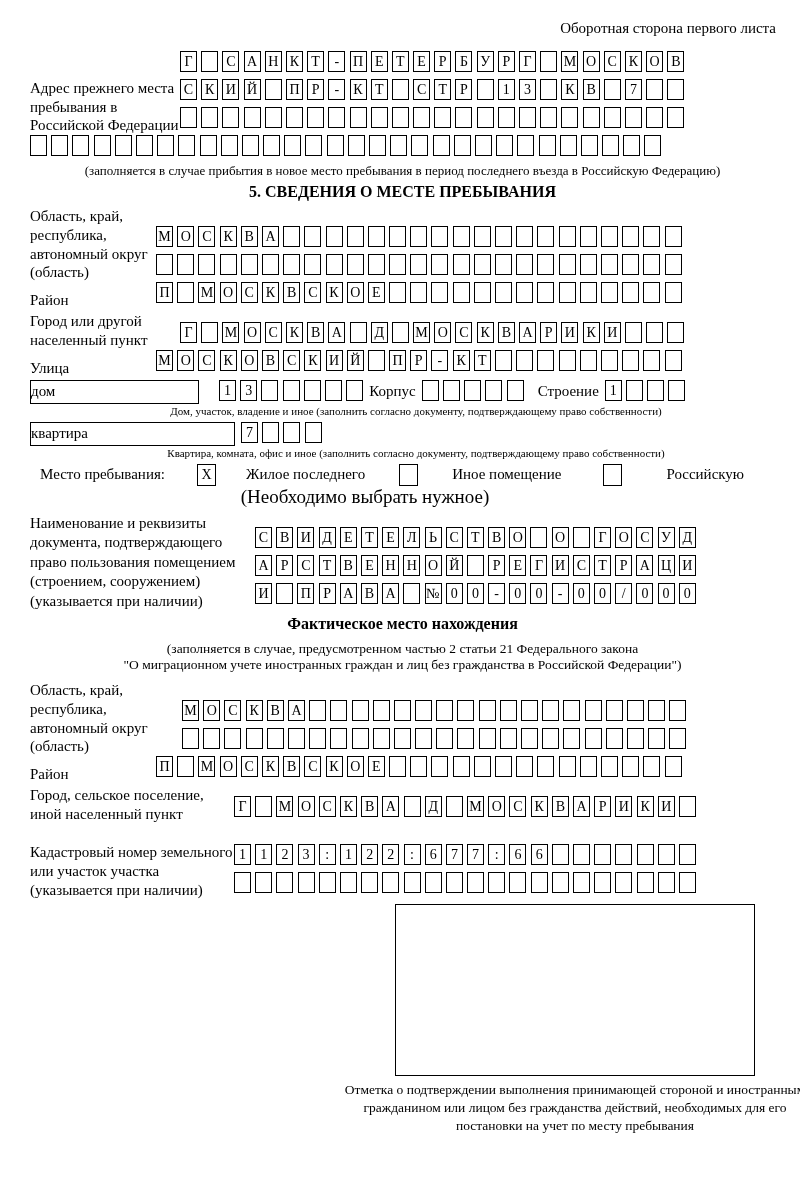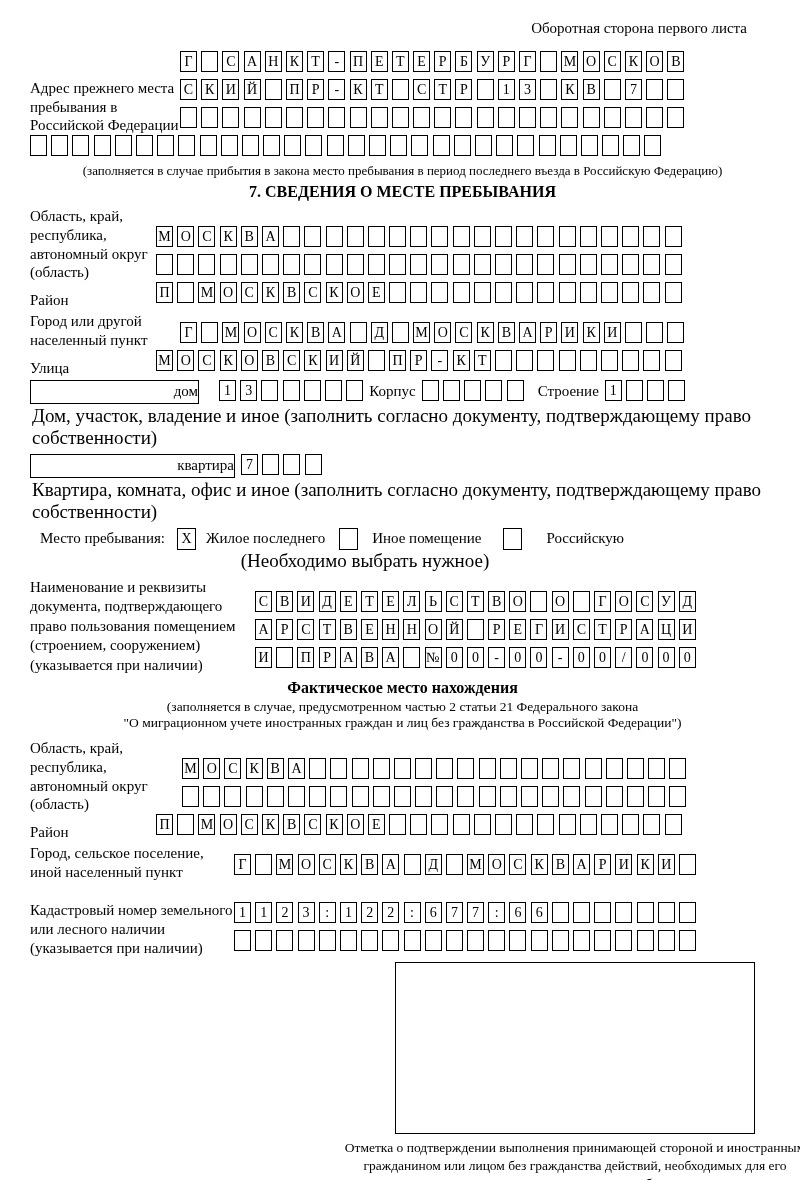--- a/index.html
+++ b/index.html
@@ -1,35 +1,35 @@
 <!DOCTYPE html>
 <html><head>
 <meta charset="utf-8">
 <style>
   * { box-sizing: border-box; margin: 0; padding: 0; }
   html, body { background: #fff; }
   body { width: 800px; height: 1180px; font-family: "Liberation Serif", "DejaVu Serif", serif; color: #000; overflow: hidden; }
   .page { width: 800px; height: 1180px; padding: 20px 0 0 30px; position: relative; }
 
-  .hdr-right { text-align: right; padding-right: 53px; font-size: 15px; }
+  .hdr-right { text-align: right; padding-right: 24px; font-size: 15px; }
 
   .fblock { display: flex; align-items: flex-end; }
   .flabel { font-size: 15px; line-height: 1.25; flex: 0 0 auto; padding-top: 2px; }
   .fcol { flex: 0 0 auto; }
 
   .boxrow { white-space: nowrap; line-height: 0; margin-bottom: 4px; height: 24px; }
   .cell { display: inline-block; width: 17px; height: 21px; border: 1.5px solid #000;
           margin-right: 4.2px; text-align: center; font-size: 14px; line-height: 20px;
           vertical-align: top; font-family: "Liberation Serif", serif; }
 
   .widebox { display: inline-block; border: 1.5px solid #000; height: 24px; line-height: 21px;
-             text-align: right; font-size: 15px; vertical-align: top; }
+             text-align: left; font-size: 15px; vertical-align: top; }
 
   .note-c { text-align: center; font-size: 13px; width: 745px; }
-  .note-l { font-size: 19px; margin: 1px 0 5px 2px; }
+  .note-l { font-size: 11px; margin: 1px 0 5px 2px; text-align: center; }
 
   .sec-title { text-align: center; font-weight: bold; font-size: 16px; width: 745px; }
 
   .inline-row { display: flex; align-items: center; font-size: 15px; }
   .checkbox { display: inline-block; width: 19px; height: 22px; border: 1.5px solid #000;
               text-align: center; font-size: 14px; line-height: 20px; flex: 0 0 auto; }
 
   .stamp-box { border: 1.5px solid #000; width: 360px; height: 172px; margin-left: 365px; }
   .stamp-caption { width: 470px; margin-left: 310px; text-align: center; font-size: 13.5px;
                    line-height: 1.35; margin-top: 5px; }
@@ -45,23 +45,23 @@
 
   <div class="fblock" style="margin-top:14px;">
     <div class="flabel" style="width:150px;">Адрес прежнего места пребывания в Российской Федерации</div>
     <div class="fcol">
       <div class="boxrow"><span class="cell">Г</span><span class="cell"></span><span class="cell">С</span><span class="cell">А</span><span class="cell">Н</span><span class="cell">К</span><span class="cell">Т</span><span class="cell">-</span><span class="cell">П</span><span class="cell">Е</span><span class="cell">Т</span><span class="cell">Е</span><span class="cell">Р</span><span class="cell">Б</span><span class="cell">У</span><span class="cell">Р</span><span class="cell">Г</span><span class="cell"></span><span class="cell">М</span><span class="cell">О</span><span class="cell">С</span><span class="cell">К</span><span class="cell">О</span><span class="cell">В</span></div>
       <div class="boxrow"><span class="cell">С</span><span class="cell">К</span><span class="cell">И</span><span class="cell">Й</span><span class="cell"></span><span class="cell">П</span><span class="cell">Р</span><span class="cell">-</span><span class="cell">К</span><span class="cell">Т</span><span class="cell"></span><span class="cell">С</span><span class="cell">Т</span><span class="cell">Р</span><span class="cell"></span><span class="cell">1</span><span class="cell">3</span><span class="cell"></span><span class="cell">К</span><span class="cell">В</span><span class="cell"></span><span class="cell">7</span><span class="cell"></span><span class="cell"></span></div>
       <div class="boxrow"><span class="cell"></span><span class="cell"></span><span class="cell"></span><span class="cell"></span><span class="cell"></span><span class="cell"></span><span class="cell"></span><span class="cell"></span><span class="cell"></span><span class="cell"></span><span class="cell"></span><span class="cell"></span><span class="cell"></span><span class="cell"></span><span class="cell"></span><span class="cell"></span><span class="cell"></span><span class="cell"></span><span class="cell"></span><span class="cell"></span><span class="cell"></span><span class="cell"></span><span class="cell"></span><span class="cell"></span></div>
     </div>
   </div>
   <div class="boxrow"><span class="cell"></span><span class="cell"></span><span class="cell"></span><span class="cell"></span><span class="cell"></span><span class="cell"></span><span class="cell"></span><span class="cell"></span><span class="cell"></span><span class="cell"></span><span class="cell"></span><span class="cell"></span><span class="cell"></span><span class="cell"></span><span class="cell"></span><span class="cell"></span><span class="cell"></span><span class="cell"></span><span class="cell"></span><span class="cell"></span><span class="cell"></span><span class="cell"></span><span class="cell"></span><span class="cell"></span><span class="cell"></span><span class="cell"></span><span class="cell"></span><span class="cell"></span><span class="cell"></span><span class="cell"></span></div>
-  <div class="note-c">(заполняется в случае прибытия в закона место пребывания в период последнего въезда в Российскую Федерацию)</div>
+  <div class="note-c">(заполняется в случае прибытия в новое место пребывания в период последнего въезда в Российскую Федерацию)</div>
 
-  <div class="sec-title mt4">7. СВЕДЕНИЯ О МЕСТЕ ПРЕБЫВАНИЯ</div>
+  <div class="sec-title mt4">5. СВЕДЕНИЯ О МЕСТЕ ПРЕБЫВАНИЯ</div>
 
   <div class="fblock mt4">
     <div class="flabel" style="width:126px;">Область, край, республика, автономный округ (область)</div>
     <div class="fcol">
       <div class="boxrow"><span class="cell">М</span><span class="cell">О</span><span class="cell">С</span><span class="cell">К</span><span class="cell">В</span><span class="cell">А</span><span class="cell"></span><span class="cell"></span><span class="cell"></span><span class="cell"></span><span class="cell"></span><span class="cell"></span><span class="cell"></span><span class="cell"></span><span class="cell"></span><span class="cell"></span><span class="cell"></span><span class="cell"></span><span class="cell"></span><span class="cell"></span><span class="cell"></span><span class="cell"></span><span class="cell"></span><span class="cell"></span><span class="cell"></span></div>
       <div class="boxrow"><span class="cell"></span><span class="cell"></span><span class="cell"></span><span class="cell"></span><span class="cell"></span><span class="cell"></span><span class="cell"></span><span class="cell"></span><span class="cell"></span><span class="cell"></span><span class="cell"></span><span class="cell"></span><span class="cell"></span><span class="cell"></span><span class="cell"></span><span class="cell"></span><span class="cell"></span><span class="cell"></span><span class="cell"></span><span class="cell"></span><span class="cell"></span><span class="cell"></span><span class="cell"></span><span class="cell"></span><span class="cell"></span></div>
     </div>
   </div>
 
   <div class="fblock">
@@ -88,42 +88,42 @@
     <span class="boxrow" style="margin:0;"><span class="cell">1</span><span class="cell"></span><span class="cell"></span><span class="cell"></span></span>
   </div>
   <div class="note-l">Дом, участок, владение и иное (заполнить согласно документу, подтверждающему право собственности)</div>
 
   <div class="inline-row">
     <span class="widebox" style="width:205px;">квартира</span>
     <span class="boxrow" style="margin:0 0 0 6px;"><span class="cell">7</span><span class="cell"></span><span class="cell"></span><span class="cell"></span></span>
   </div>
   <div class="note-l">Квартира, комната, офис и иное (заполнить согласно документу, подтверждающему право собственности)</div>
 
-  <div class="inline-row mt2" style="padding-left:10px;">
+  <div class="inline-row mt2" style="padding-left:10px;gap:20px;">
     <span>Место пребывания:</span>
     <span class="checkbox" style="margin-left:12px;">X</span>
     <span style="margin-left:10px;">Жилое последнего</span>
     <span class="checkbox" style="margin-left:14px;"></span>
     <span style="margin-left:14px;">Иное помещение</span>
     <span class="checkbox" style="margin-left:22px;"></span>
     <span style="margin-left:24px;">Российскую</span>
   </div>
   <div style="width:300px;margin-left:185px;text-align:center;font-size:19px;">(Необходимо выбрать нужное)</div>
 
   <div class="fblock mt4">
     <div class="flabel" style="width:225px;line-height:1.3;">Наименование и реквизиты документа, подтверждающего право пользования помещением (строением, сооружением) (указывается при наличии)</div>
     <div class="fcol">
       <div class="boxrow"><span class="cell">С</span><span class="cell">В</span><span class="cell">И</span><span class="cell">Д</span><span class="cell">Е</span><span class="cell">Т</span><span class="cell">Е</span><span class="cell">Л</span><span class="cell">Ь</span><span class="cell">С</span><span class="cell">Т</span><span class="cell">В</span><span class="cell">О</span><span class="cell"></span><span class="cell">О</span><span class="cell"></span><span class="cell">Г</span><span class="cell">О</span><span class="cell">С</span><span class="cell">У</span><span class="cell">Д</span></div>
       <div class="boxrow"><span class="cell">А</span><span class="cell">Р</span><span class="cell">С</span><span class="cell">Т</span><span class="cell">В</span><span class="cell">Е</span><span class="cell">Н</span><span class="cell">Н</span><span class="cell">О</span><span class="cell">Й</span><span class="cell"></span><span class="cell">Р</span><span class="cell">Е</span><span class="cell">Г</span><span class="cell">И</span><span class="cell">С</span><span class="cell">Т</span><span class="cell">Р</span><span class="cell">А</span><span class="cell">Ц</span><span class="cell">И</span></div>
       <div class="boxrow"><span class="cell">И</span><span class="cell"></span><span class="cell">П</span><span class="cell">Р</span><span class="cell">А</span><span class="cell">В</span><span class="cell">А</span><span class="cell"></span><span class="cell">№</span><span class="cell">0</span><span class="cell">0</span><span class="cell">-</span><span class="cell">0</span><span class="cell">0</span><span class="cell">-</span><span class="cell">0</span><span class="cell">0</span><span class="cell">/</span><span class="cell">0</span><span class="cell">0</span><span class="cell">0</span></div>
     </div>
   </div>
 
   <div class="sec-title mt4">Фактическое место нахождения</div>
-  <div class="note-c" style="font-size:13.5px;margin-top:2px;">(заполняется в случае, предусмотренном частью 2 статьи 21 Федерального закона</div>
+  <div class="note-c" style="font-size:13.5px;margin-top:8px;">(заполняется в случае, предусмотренном частью 2 статьи 21 Федерального закона</div>
   <div class="note-c" style="font-size:13.5px;">"О миграционном учете иностранных граждан и лиц без гражданства в Российской Федерации")</div>
 
   <div class="fblock mt6">
     <div class="flabel" style="width:152px;">Область, край, республика, автономный округ (область)</div>
     <div class="fcol">
       <div class="boxrow"><span class="cell">М</span><span class="cell">О</span><span class="cell">С</span><span class="cell">К</span><span class="cell">В</span><span class="cell">А</span><span class="cell"></span><span class="cell"></span><span class="cell"></span><span class="cell"></span><span class="cell"></span><span class="cell"></span><span class="cell"></span><span class="cell"></span><span class="cell"></span><span class="cell"></span><span class="cell"></span><span class="cell"></span><span class="cell"></span><span class="cell"></span><span class="cell"></span><span class="cell"></span><span class="cell"></span><span class="cell"></span></div>
       <div class="boxrow"><span class="cell"></span><span class="cell"></span><span class="cell"></span><span class="cell"></span><span class="cell"></span><span class="cell"></span><span class="cell"></span><span class="cell"></span><span class="cell"></span><span class="cell"></span><span class="cell"></span><span class="cell"></span><span class="cell"></span><span class="cell"></span><span class="cell"></span><span class="cell"></span><span class="cell"></span><span class="cell"></span><span class="cell"></span><span class="cell"></span><span class="cell"></span><span class="cell"></span><span class="cell"></span><span class="cell"></span></div>
     </div>
   </div>
 
@@ -131,21 +131,21 @@
     <div class="flabel" style="width:126px;">Район</div>
     <div class="boxrow"><span class="cell">П</span><span class="cell"></span><span class="cell">М</span><span class="cell">О</span><span class="cell">С</span><span class="cell">К</span><span class="cell">В</span><span class="cell">С</span><span class="cell">К</span><span class="cell">О</span><span class="cell">Е</span><span class="cell"></span><span class="cell"></span><span class="cell"></span><span class="cell"></span><span class="cell"></span><span class="cell"></span><span class="cell"></span><span class="cell"></span><span class="cell"></span><span class="cell"></span><span class="cell"></span><span class="cell"></span><span class="cell"></span><span class="cell"></span></div>
   </div>
 
   <div class="fblock">
     <div class="flabel" style="width:204px;">Город, сельское поселение, иной населенный пункт</div>
     <div class="boxrow"><span class="cell">Г</span><span class="cell"></span><span class="cell">М</span><span class="cell">О</span><span class="cell">С</span><span class="cell">К</span><span class="cell">В</span><span class="cell">А</span><span class="cell"></span><span class="cell">Д</span><span class="cell"></span><span class="cell">М</span><span class="cell">О</span><span class="cell">С</span><span class="cell">К</span><span class="cell">В</span><span class="cell">А</span><span class="cell">Р</span><span class="cell">И</span><span class="cell">К</span><span class="cell">И</span><span class="cell"></span></div>
   </div>
 
   <div class="fblock">
-    <div class="flabel" style="width:204px;">Кадастровый номер земельного или лесного наличии (указывается при наличии)</div>
+    <div class="flabel" style="width:204px;">Кадастровый номер земельного или участок участка (указывается при наличии)</div>
     <div class="fcol" style="padding-top:20px;">
       <div class="boxrow"><span class="cell">1</span><span class="cell">1</span><span class="cell">2</span><span class="cell">3</span><span class="cell">:</span><span class="cell">1</span><span class="cell">2</span><span class="cell">2</span><span class="cell">:</span><span class="cell">6</span><span class="cell">7</span><span class="cell">7</span><span class="cell">:</span><span class="cell">6</span><span class="cell">6</span><span class="cell"></span><span class="cell"></span><span class="cell"></span><span class="cell"></span><span class="cell"></span><span class="cell"></span><span class="cell"></span></div>
       <div class="boxrow"><span class="cell"></span><span class="cell"></span><span class="cell"></span><span class="cell"></span><span class="cell"></span><span class="cell"></span><span class="cell"></span><span class="cell"></span><span class="cell"></span><span class="cell"></span><span class="cell"></span><span class="cell"></span><span class="cell"></span><span class="cell"></span><span class="cell"></span><span class="cell"></span><span class="cell"></span><span class="cell"></span><span class="cell"></span><span class="cell"></span><span class="cell"></span><span class="cell"></span></div>
     </div>
   </div>
 
   <div class="stamp-box mt4"></div>
   <div class="stamp-caption">Отметка о подтверждении выполнения принимающей стороной и иностранным гражданином или лицом без гражданства действий, необходимых для его постановки на учет по месту пребывания</div>
 
 </div>

